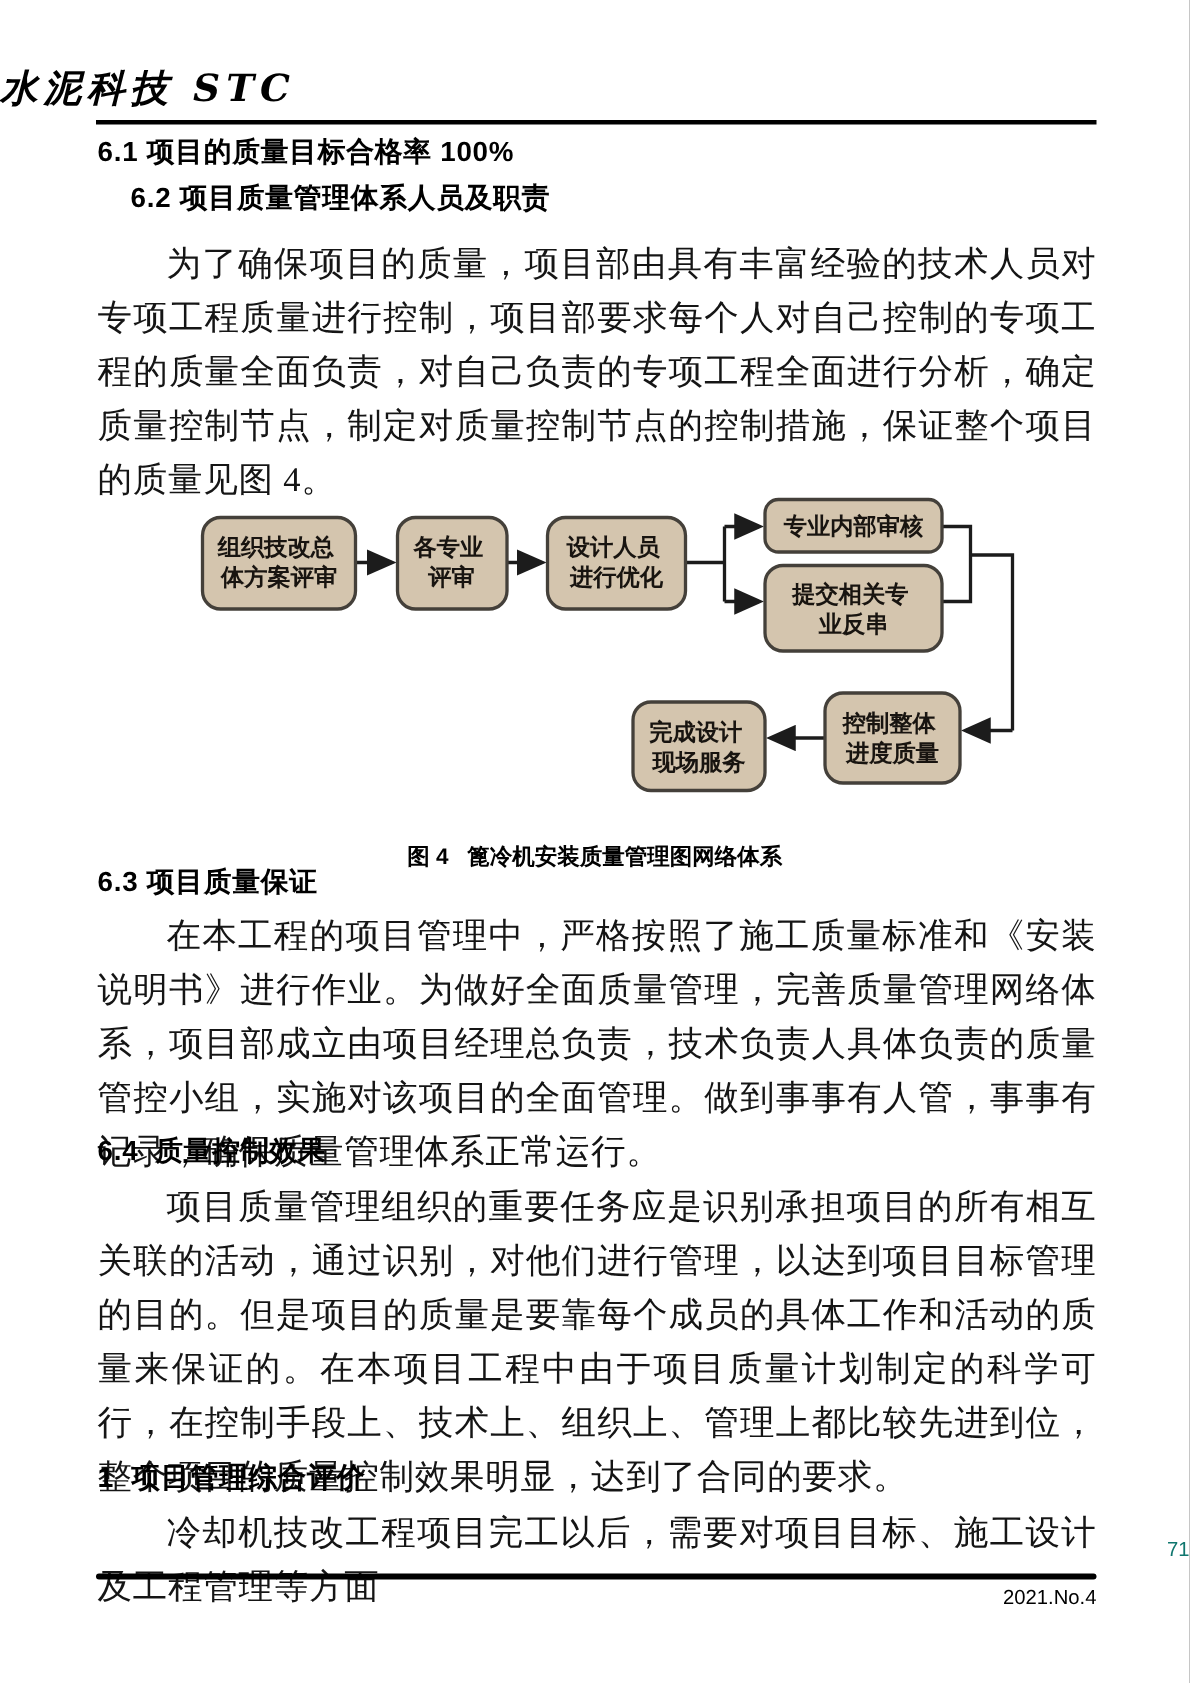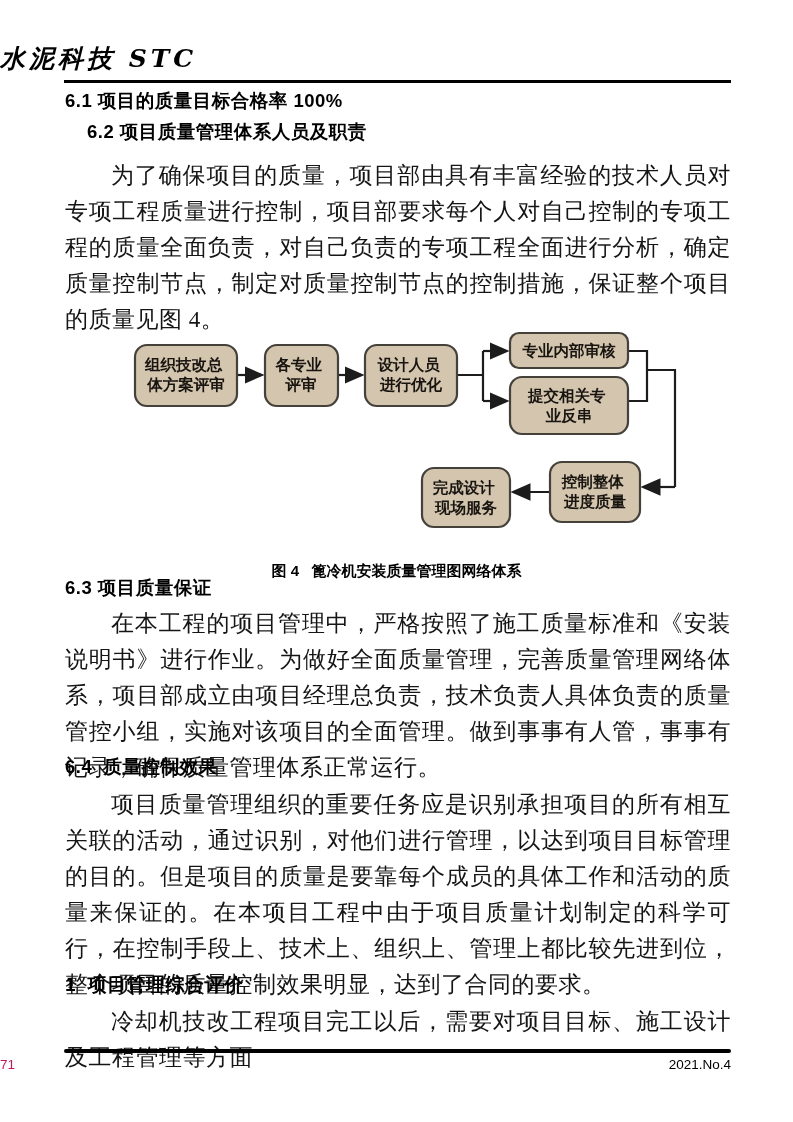--- a/index.html
+++ b/index.html
@@ -52,23 +52,23 @@
     font-weight:bold;font-size:15px;color:#000;
     white-space:pre;
     margin-top:21px;
   }
   .node-text{
     font-family:"Liberation Sans","DejaVu Sans",sans-serif;
     font-weight:bold;font-size:15.5px;fill:#181410;
   }
   .edge{stroke:#1c1c1c;stroke-width:2.2;fill:none;}
   .footer-pageno{
-    position:absolute;top:1057px;left:0;width:100%;text-align:left;
+    position:absolute;top:1025px;left:0;width:100%;text-align:right;
     font-family:"Liberation Sans","DejaVu Sans",sans-serif;
-    font-size:13.5px;color:#be185d;
+    font-size:13.5px;color:#0f766e;
   }
   .footer-issue{
     position:absolute;top:1057px;right:62px;
     font-family:Liberation Sans, sans-serif;
     font-size:13.5px;color:#000;
   }
 </style>
 </head>
 <body>
 

